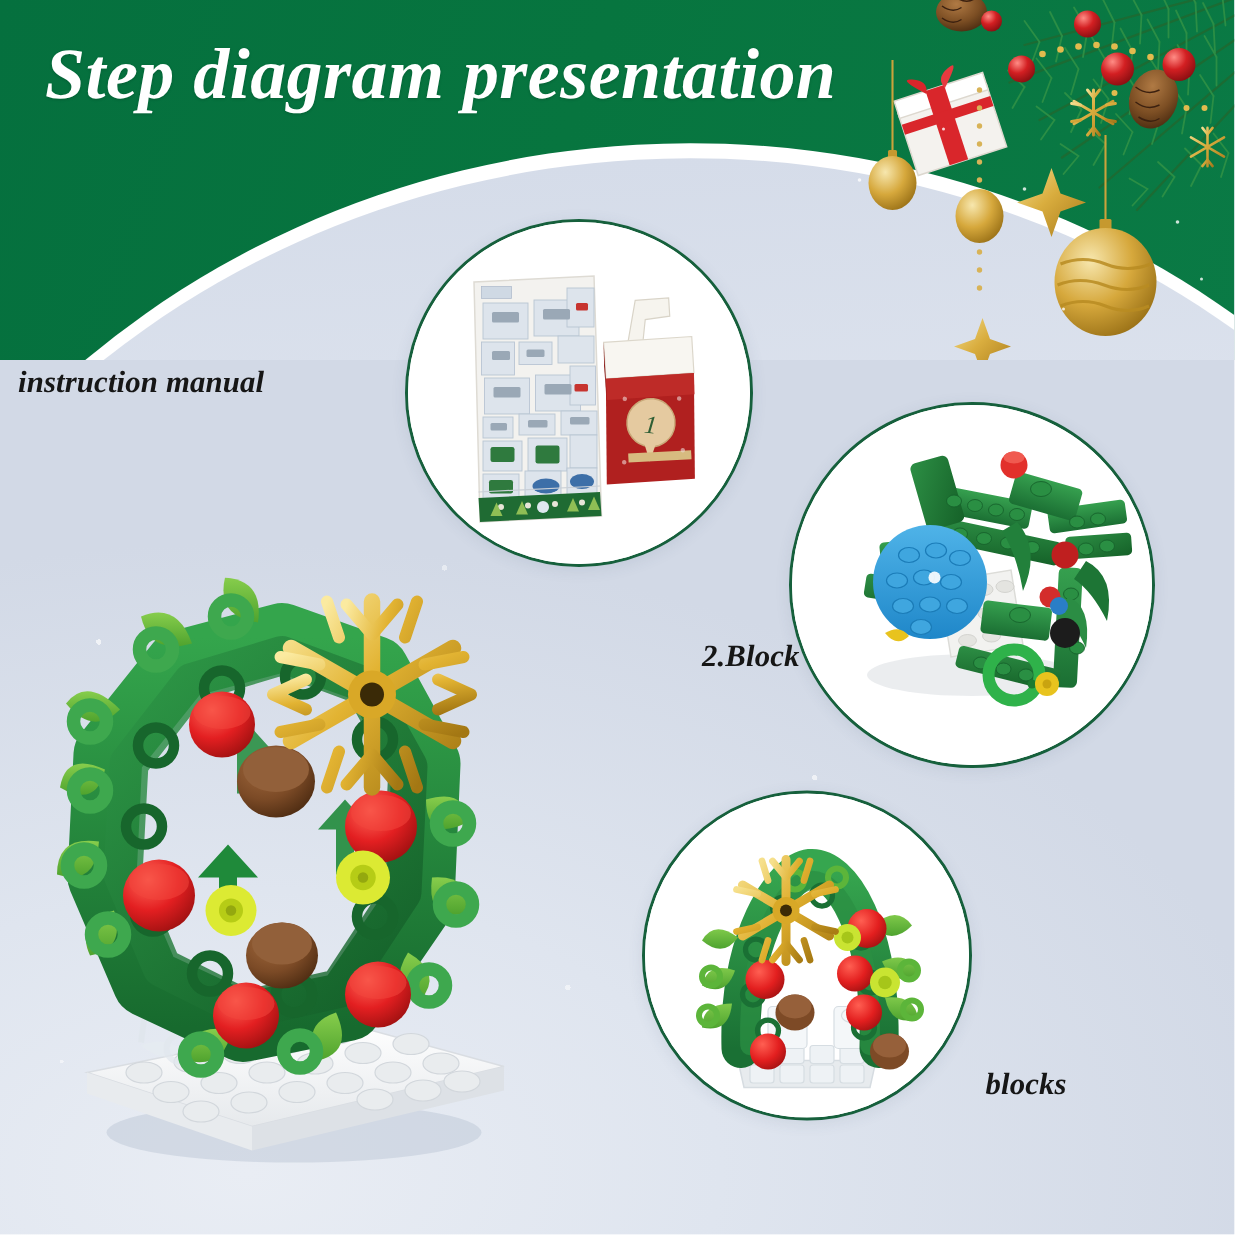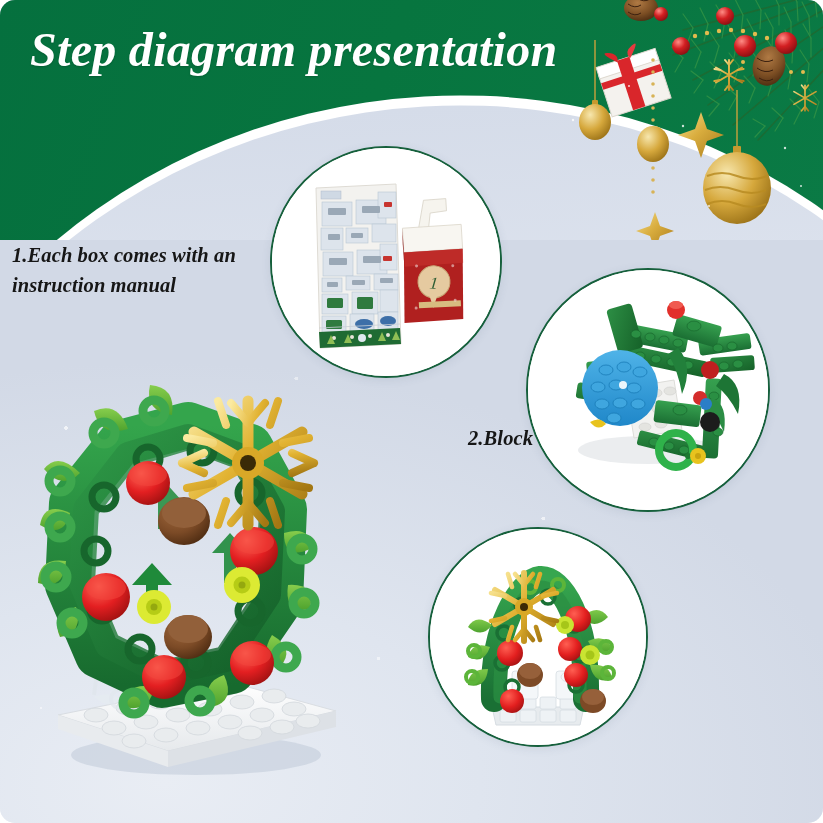--- a/index.html
+++ b/index.html
@@ -1,21 +1,21 @@
 <!DOCTYPE html>
 <html><head>
 <meta charset="utf-8">
 <style>
   html,body{margin:0;padding:0;}
   body{
     width:823px;height:823px;overflow:hidden;
     font-family:"Liberation Serif", serif;
     background:#ffffff;
   }
-  #page{position:relative;width:823px;height:823px;overflow:hidden;border-radius:15px;}
+  #page{position:relative;width:823px;height:823px;overflow:hidden;}
 
   
   .bg-snow{
     position:absolute;inset:0;
     background:
       radial-gradient(ellipse 700px 420px at 20% 95%, #e9edf4 0%, #dfe5ef 45%, #d2d9e6 100%),
       linear-gradient(175deg,#cfd7e5 0%,#dbe1ec 38%,#e6eaf2 70%,#edf0f6 100%);
   }
   .bg-snow::after{
     content:"";position:absolute;inset:0;
@@ -634,25 +634,25 @@
             <path d="M-12,-20 l-4,-13 M12,20 l4,13 M12,-20 l4,-13 M-12,20 l-4,13"></path>
           </g>
           <circle cx="0" cy="0" r="9" fill="#d8a827"></circle>
             <circle cx="0" cy="0" r="4" fill="#3b2a06"></circle>
         </g>
       </g>
     </svg>
   </div>
 
   <div class="caption cap1">
-    <div>1.Each box comes with an</div>
     <div>instruction manual</div>
   </div>
   <div class="caption cap2">2.Block</div>
   <div class="caption cap3">
+    <div>blocks</div>
   </div>
 
   <div class="wreath-stage">
     <svg viewBox="0 0 310 400" width="310" height="400">
       <defs>
         <linearGradient id="mg1" x1="0" y1="0" x2="0" y2="1">
           <stop offset="0%" stop-color="#34a54c"></stop>
             <stop offset="100%" stop-color="#176a2e"></stop>
         </linearGradient>
         <linearGradient id="mg2" x1="0" y1="0" x2="1" y2="1">

